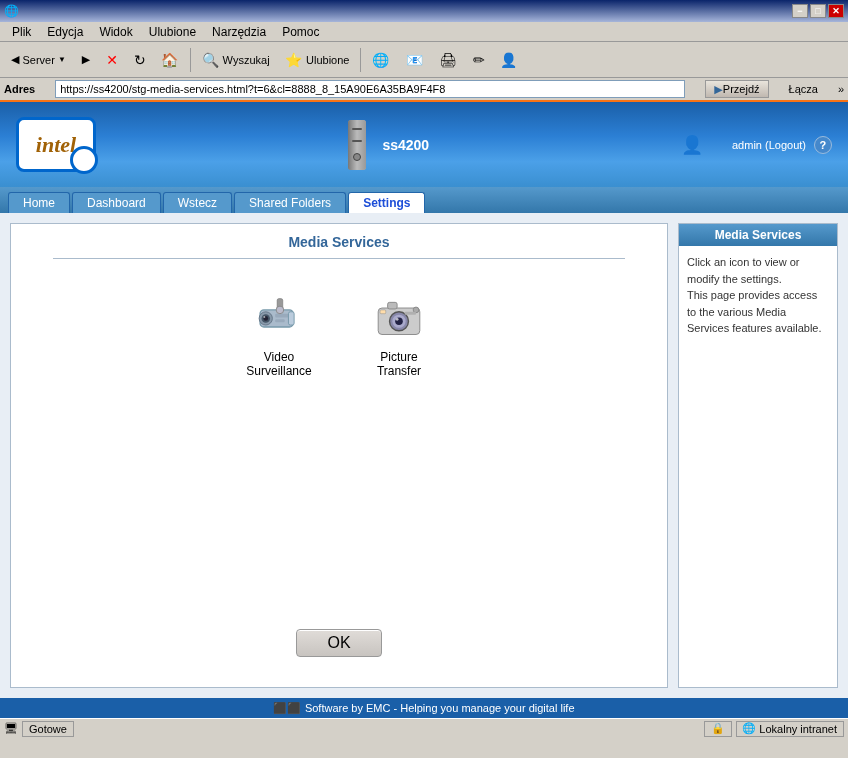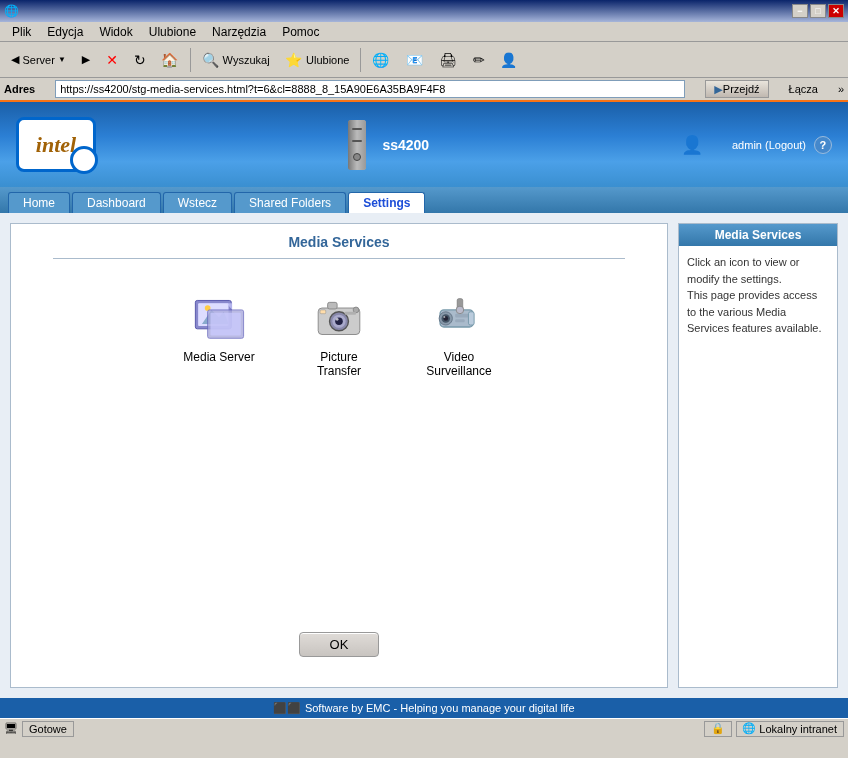--- a/index.html
+++ b/index.html
@@ -257,21 +257,21 @@
     .ok-btn-area {
       margin-top: auto;
       padding: 20px;
     }
     .ok-btn {
       background: linear-gradient(to bottom, #e0dcd8, #c8c4c0);
       border: 1px solid #999;
       border-radius: 4px;
       padding: 4px 30px;
       cursor: pointer;
-      font-size: 13px;
+      font-size: 16px;
       box-shadow: inset 0 1px 0 #fff;
     }
 
     
     .content-right {
       width: 160px;
       background: white;
       border: 1px solid #aabbcc;
       padding: 8px;
       display: flex;
@@ -447,38 +447,43 @@
   </div>
 
   <div class="main-content">
 
     <div class="content-left">
       <div class="content-title">Media Services</div>
       <div class="content-separator"></div>
 
       <div class="icons-row">
 
+
         <div class="service-icon">
           <div class="icon-img">
-            <svg viewBox="0 0 60 55" class="media-server-svg">
-
-              <rect x="5" y="10" width="38" height="30" rx="2" fill="#8888cc" stroke="#5555aa" stroke-width="1"></rect>
-              <rect x="8" y="13" width="32" height="24" rx="1" fill="#aaaaee"></rect>
-
-              <rect x="8" y="13" width="32" height="24" rx="1" fill="#ddddff"></rect>
-              <polygon points="12,35 22,20 30,28 35,22 40,35" fill="#88aacc"></polygon>
-              <circle cx="18" cy="18" r="3" fill="#ffcc44"></circle>
-
-              <polygon points="38,13 44,13 44,20" fill="#ccccff" opacity="0.7"></polygon>
-
-              <rect x="18" y="20" width="38" height="30" rx="2" fill="#aaaadd" stroke="#6666bb" stroke-width="1" opacity="0.8"></rect>
-              <rect x="21" y="23" width="32" height="24" rx="1" fill="#ccccff" opacity="0.7"></rect>
+            <svg viewBox="0 0 60 55" class="surveillance-svg">
+
+              <rect x="28" y="8" width="6" height="15" rx="2" fill="#999" stroke="#666" stroke-width="0.5"></rect>
+
+              <rect x="10" y="20" width="35" height="18" rx="4" fill="#aabbcc" stroke="#7799aa" stroke-width="1.5"></rect>
+
+              <circle cx="16" cy="29" r="7" fill="#8899aa" stroke="#667788" stroke-width="1"></circle>
+              <circle cx="16" cy="29" r="4.5" fill="#445566"></circle>
+              <circle cx="16" cy="29" r="2.5" fill="#222233"></circle>
+              <circle cx="14.5" cy="27.5" r="1" fill="white" opacity="0.6"></circle>
+
+              <rect x="26" y="24" width="14" height="4" rx="1" fill="#99aabc"></rect>
+              <rect x="26" y="30" width="10" height="3" rx="1" fill="#99aabc"></rect>
+
+              <rect x="40" y="22" width="6" height="14" rx="2" fill="#bbccdd" stroke="#7799aa" stroke-width="1"></rect>
+
+              <circle cx="31" cy="20" r="4" fill="#bbbbcc" stroke="#888" stroke-width="1"></circle>
             </svg>
           </div>
-          <span class="icon-label">Media Server</span>
+          <span class="icon-label">Video Surveillance</span>
         </div>
 
         <div class="service-icon">
           <div class="icon-img">
             <svg viewBox="0 0 60 55" class="camera-svg">
 
               <rect x="8" y="18" width="44" height="28" rx="4" fill="#cccccc" stroke="#888" stroke-width="1"></rect>
 
               <circle cx="30" cy="32" r="10" fill="#8888aa" stroke="#555" stroke-width="1.5"></circle>
               <circle cx="30" cy="32" r="7" fill="#aaaacc"></circle>
@@ -490,44 +495,20 @@
               <rect x="10" y="20" width="6" height="4" rx="1" fill="#ffddaa" stroke="#888" stroke-width="0.5"></rect>
 
               <circle cx="48" cy="20" r="3" fill="#aaaaaa" stroke="#888" stroke-width="1"></circle>
 
               <rect x="36" y="22" width="12" height="3" rx="1" fill="#b0b0b0"></rect>
             </svg>
           </div>
           <span class="icon-label">Picture Transfer</span>
         </div>
 
-        <div class="service-icon">
-          <div class="icon-img">
-            <svg viewBox="0 0 60 55" class="surveillance-svg">
-
-              <rect x="28" y="8" width="6" height="15" rx="2" fill="#999" stroke="#666" stroke-width="0.5"></rect>
-
-              <rect x="10" y="20" width="35" height="18" rx="4" fill="#aabbcc" stroke="#7799aa" stroke-width="1.5"></rect>
-
-              <circle cx="16" cy="29" r="7" fill="#8899aa" stroke="#667788" stroke-width="1"></circle>
-              <circle cx="16" cy="29" r="4.5" fill="#445566"></circle>
-              <circle cx="16" cy="29" r="2.5" fill="#222233"></circle>
-              <circle cx="14.5" cy="27.5" r="1" fill="white" opacity="0.6"></circle>
-
-              <rect x="26" y="24" width="14" height="4" rx="1" fill="#99aabc"></rect>
-              <rect x="26" y="30" width="10" height="3" rx="1" fill="#99aabc"></rect>
-
-              <rect x="40" y="22" width="6" height="14" rx="2" fill="#bbccdd" stroke="#7799aa" stroke-width="1"></rect>
-
-              <circle cx="31" cy="20" r="4" fill="#bbbbcc" stroke="#888" stroke-width="1"></circle>
-            </svg>
-          </div>
-          <span class="icon-label">Video Surveillance</span>
-        </div>
-
       </div>
 
       <div class="ok-btn-area">
         <button class="ok-btn">OK</button>
       </div>
     </div>
 
     <div class="content-right">
       <div class="sidebar-title">Media Services</div>
       <p class="sidebar-text">Click an icon to view or modify the settings.</p>

